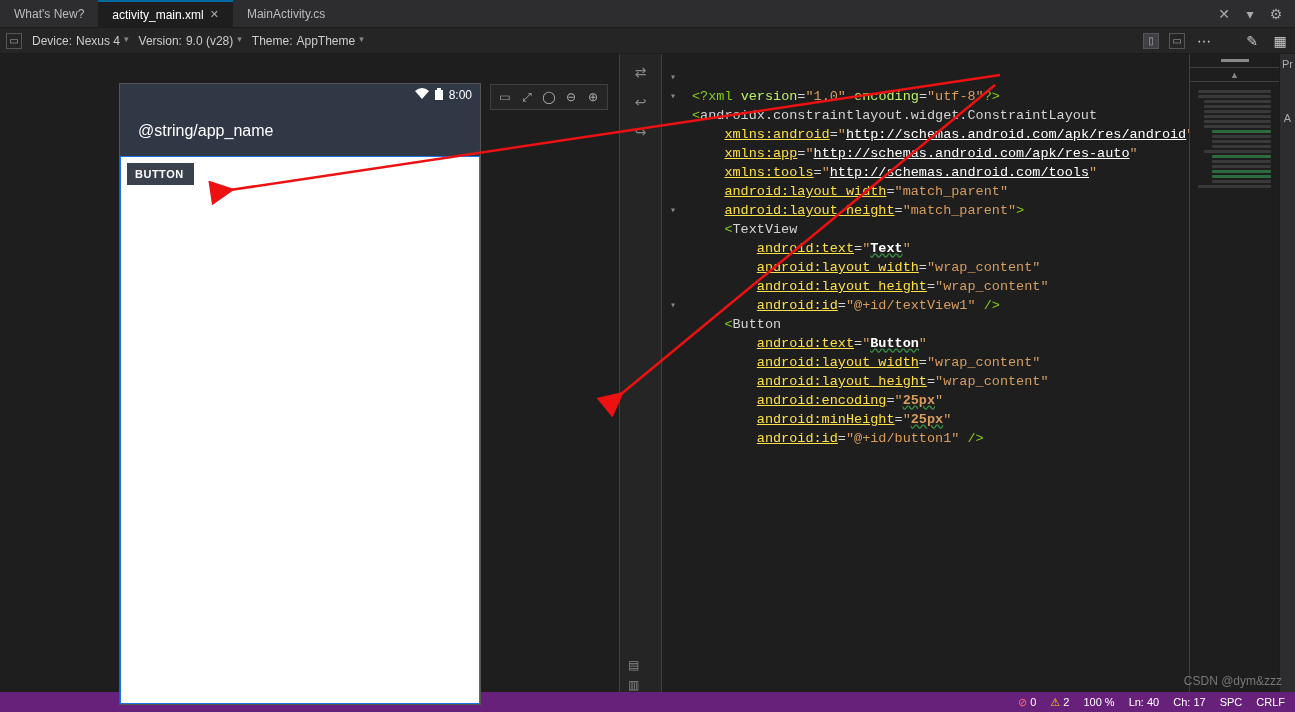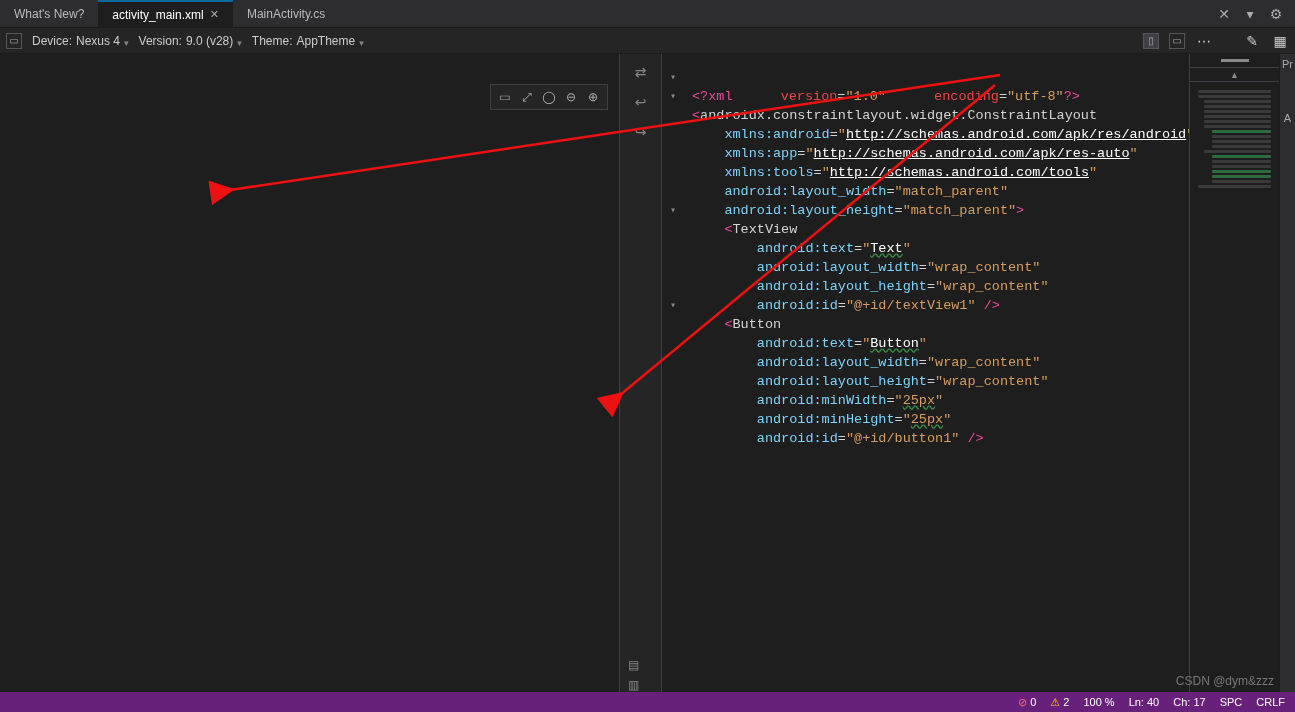--- a/index.html
+++ b/index.html
@@ -18,21 +18,21 @@
 }
 .tab { padding:0 14px; display:flex; align-items:center; gap:6px; color:#bbb; cursor:pointer; }
 .tab.active { background:#1e1e1e; color:#fff; border-top:2px solid #0369a1; }
 .tab-close { font-size:11px; color:#aaa; }
 .tabbar-right { margin-left:auto; display:flex; align-items:center; gap:8px; padding-right:10px; color:#aaa;}
 .icon-btn { width:18px; height:18px; display:flex; align-items:center; justify-content:center; cursor:pointer; font-size:14px;}
 .toolbar {
   height: 26px; display:flex; align-items:center; gap:10px; padding:0 6px;
   background:#252526; border-bottom:1px solid #1c1c1c; font-size:12px; color:#ccc;
 }
-.tb-combo { display:flex; align-items:flex-end; gap:4px; cursor:pointer; }
+.tb-combo { display:flex; align-items:flex-start; gap:4px; cursor:pointer; }
 .tb-combo .arrow { font-size:9px; color:#888; }
 .tb-ico { width:16px; height:16px; border:1px solid #555; display:inline-flex; align-items:center; justify-content:center; font-size:10px; color:#aaa;}
 .main {
   display:flex; height: calc(100% - 28px - 26px - 20px);
 }
 .designer {
   width: 620px; position:relative; background:#1e1e1e; border-right:1px solid #3f3f46;
 }
 .phone {
   position:absolute; left:120px; top:30px; width:360px; height:620px;
@@ -59,28 +59,28 @@
 .gutter {
   width:42px; background:#252526; border-right:1px solid #3f3f46; display:flex; flex-direction:column;
   align-items:center; gap:14px; padding-top:10px; color:#888;
 }
 .gutter .gi { cursor:pointer; font-size:14px;}
 .editor {
   flex:1; background:#1e1e1e; font-family: Consolas, "Courier New", monospace; font-size:13.5px;
   line-height:19px; padding:14px 10px 10px 30px; position:relative; color:#dcdcdc; white-space:pre;
   overflow:auto;
 }
-.editor .d { color:#ec4899;margin-top:32px; }
+.editor .d { color:#84cc16;margin-top:32px; }
 .editor .tg { color:#d4d4d4; }
-.editor .at { color:#7dd3fc; }
+.editor .at { color:#fde047;text-decoration:underline; }
 .editor .eq { color:#d4d4d4; }
 .editor .st { color:#d69d60; }
 .editor .lk { color:#ffffff; text-decoration:underline; }
-.editor .pi { color:#ef4444;margin-left:40px; }
-.editor .wavy { text-decoration: underline wavy #3a9448; }
+.editor .pi { color:#bef264; }
+.editor .wavy { text-decoration: underline wavy #3a9448; font-weight: bold; }
 .editor-line.hl { background:#2a2d2e; display:block; }
 .fold { position:absolute; left:8px; color:#888; font-size:10px; cursor:pointer;}
 .minimap {
   width:90px; background:#1e1e1e; border-left:1px solid #3f3f46; position:relative;
 }
 .minimap-top { height:14px; display:flex; align-items:center; justify-content:center; border-bottom:1px solid #3f3f46;}
 .minimap-handle { width:28px; height:3px; background:#888;}
 .minimap-up { height:14px; display:flex; align-items:center; justify-content:center; color:#888; font-size:9px; border-bottom:1px solid #3f3f46;}
 .minimap-body { padding:6px 8px; }
 .mm-line { height:3px; margin:2px 0; background:#3a3a3a; border-radius:1px; }
@@ -90,21 +90,21 @@
 .rightcol {
   width:16px; background:#2d2d30; border-left:1px solid #1c1c1c; display:flex; flex-direction:column; align-items:center; padding-top:4px; gap:6px; color:#aaa; font-size:11px;
 }
 .statusbar {
   height:20px; background:#68217a; color:#fff; display:flex; align-items:center; font-size:11px;
   padding:0 10px; gap:14px;
 }
 .statusbar .right { margin-left:auto; display:flex; gap:14px; align-items:center;}
 .err-ico { color:#ff6b6b; }
 .warn-ico { color:#ffcc00; }
-.watermark { position:absolute; right:21px; bottom:24px; color:#777; font-size:12px; }
+.watermark { position:absolute; right:13px; bottom:24px; color:#777; font-size:12px; }
 .bottom-icons { position:absolute; left:628px; bottom:20px; display:flex; gap:6px; flex-direction:column; align-items:center; color:#888;}
 .arrow-annot { position:absolute; pointer-events:none; }
 </style>
 </head>
 <body>
 
 <div class="tabbar">
   <div class="tab">
       <span>What's New?</span>
     </div>
@@ -150,20 +150,42 @@
 
 <div class="main">
 
   <div class="designer">
     <div class="zoomtools">
       <span class="zi">▭</span>
       <span class="zi">⤢</span>
       <span class="zi">◯</span>
       <span class="zi">⊖</span>
       <span class="zi">⊕</span>
+    </div>
+    <div class="phone">
+      <div class="phone-status">
+        <span>
+          <svg width="14" height="11" viewBox="0 0 14 11">
+              <path fill="#fff" d="M7 11 L0 3 Q7 -3 14 3 Z"></path>
+            </svg>
+        </span>
+        <span>
+          <svg width="8" height="12" viewBox="0 0 8 12">
+              <rect x="0" y="2" width="8" height="10" fill="#fff"></rect>
+              <rect x="2" y="0" width="4" height="2" fill="#fff"></rect>
+            </svg>
+        </span>
+        <span>8:00</span>
+      </div>
+      <div class="phone-appbar">
+        <span>@string/app_name</span>
+      </div>
+      <div class="phone-content">
+        <button class="phone-button">BUTTON</button>
+      </div>
     </div>
   </div>
 
   <div class="gutter">
     <span class="gi">⇄</span>
     <span class="gi">↩</span>
     <span class="gi">↪</span>
   </div>
 
   <div class="editor">
@@ -176,21 +198,21 @@
     <span class="at">android:layout_height</span><span class="eq">=</span><span class="st">"</span><span class="st">match_parent</span><span class="st">"</span><span class="d">&gt;</span>
 <span class="fold" style="top:147px">▾</span>    <span class="d">&lt;</span><span class="tg">TextView</span>
         <span class="at">android:text</span><span class="eq">=</span><span class="st">"</span><span class="lk wavy">Text</span><span class="st">"</span>
         <span class="at">android:layout_width</span><span class="eq">=</span><span class="st">"</span><span class="st">wrap_content</span><span class="st">"</span>
         <span class="at">android:layout_height</span><span class="eq">=</span><span class="st">"</span><span class="st">wrap_content</span><span class="st">"</span>
         <span class="at">android:id</span><span class="eq">=</span><span class="st">"</span><span class="st">@+id/textView1</span><span class="st">"</span> <span class="d">/&gt;</span>
 <span class="fold" style="top:242px">▾</span>    <span class="d">&lt;</span><span class="tg">Button</span>
         <span class="at">android:text</span><span class="eq">=</span><span class="st">"</span><span class="lk wavy">Button</span><span class="st">"</span>
         <span class="at">android:layout_width</span><span class="eq">=</span><span class="st">"</span><span class="st">wrap_content</span><span class="st">"</span>
         <span class="at">android:layout_height</span><span class="eq">=</span><span class="st">"</span><span class="st">wrap_content</span><span class="st">"</span>
-        <span class="at">android:minWidth</span><span class="eq">=</span><span class="st">"</span><span class="st wavy">25px</span><span class="st">"</span>
+        <span class="at">android:encoding</span><span class="eq">=</span><span class="st">"</span><span class="st wavy">25px</span><span class="st">"</span>
         <span class="at">android:minHeight</span><span class="eq">=</span><span class="st">"</span><span class="st wavy">25px</span><span class="st">"</span>
         <span class="at">android:id</span><span class="eq">=</span><span class="st">"</span><span class="st">@+id/button1</span><span class="st">"</span> <span class="d">/&gt;</span>
   </div>
 
   <div class="minimap">
     <div class="minimap-top">
         <div class="minimap-handle"></div>
       </div>
     <div class="minimap-up">▲</div>
     <div class="minimap-body">

